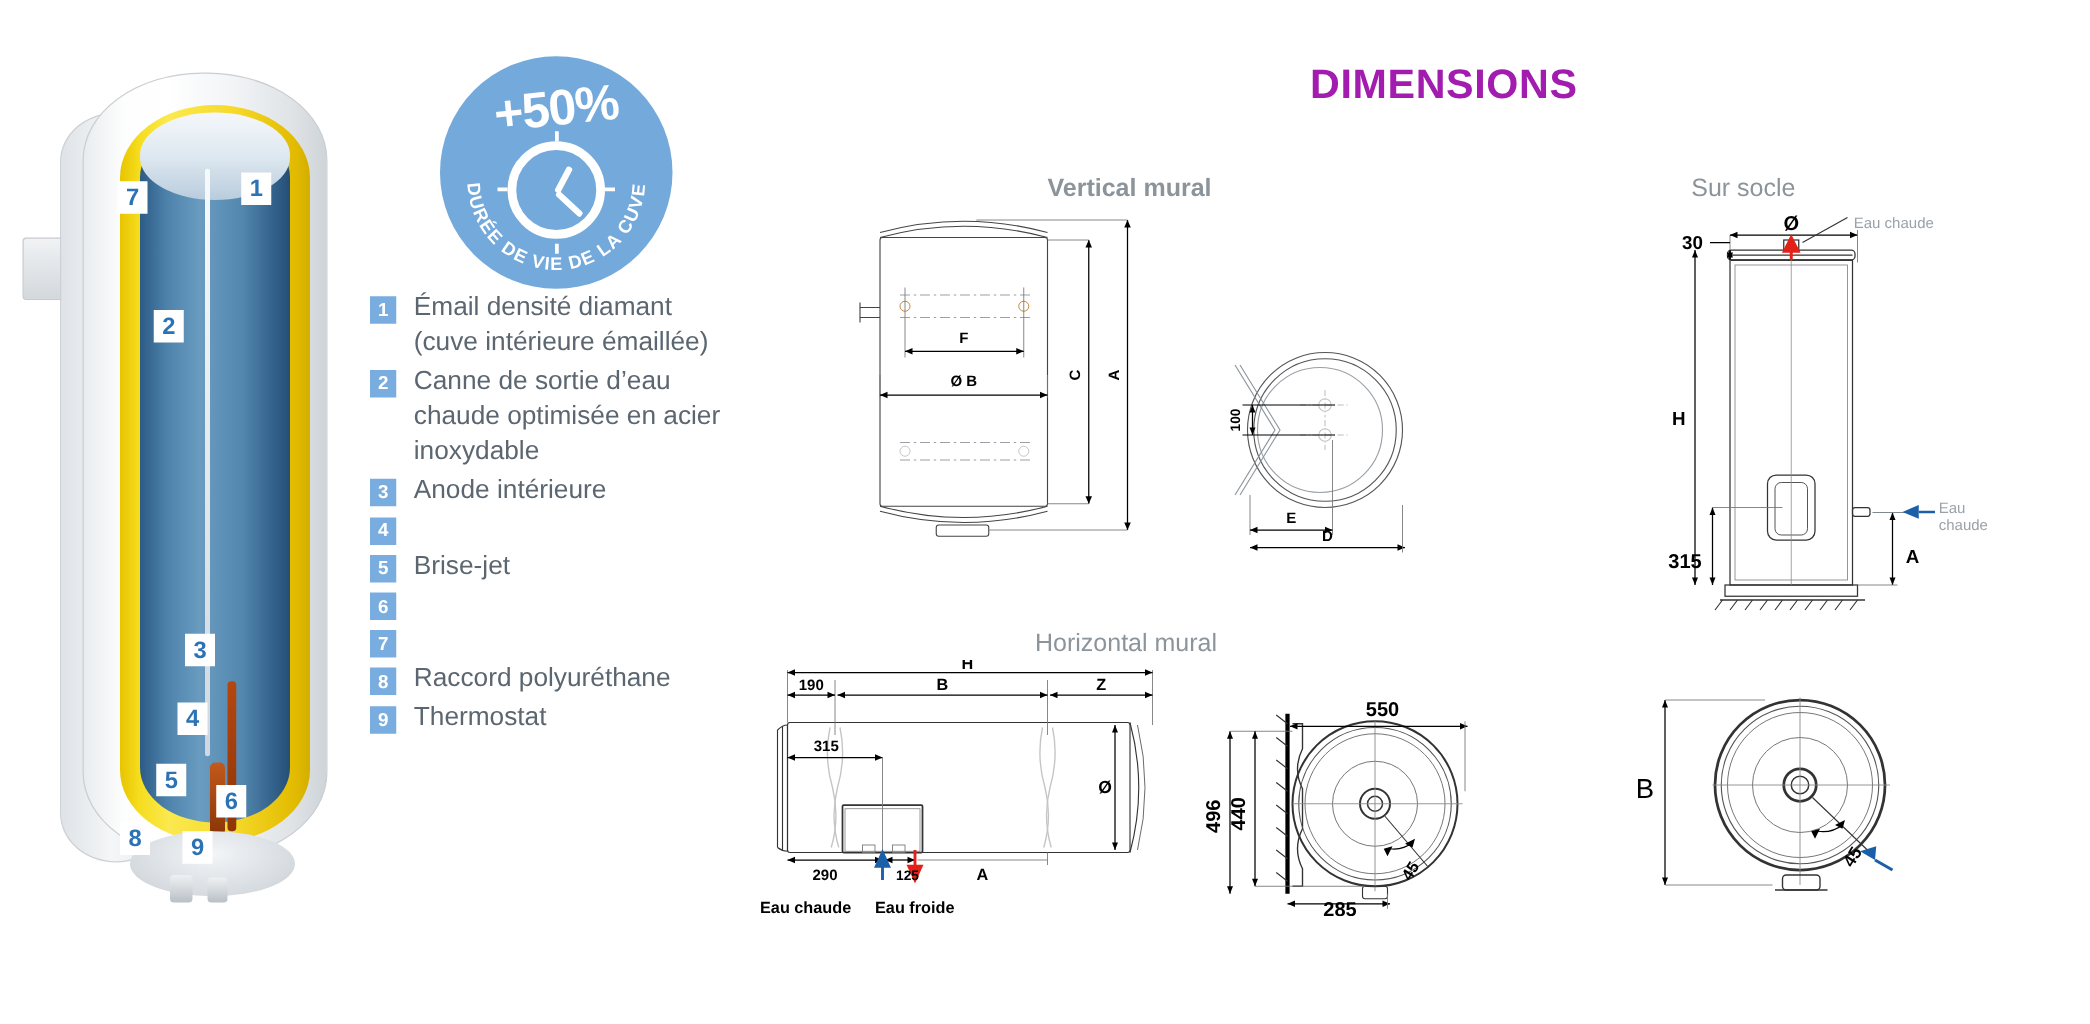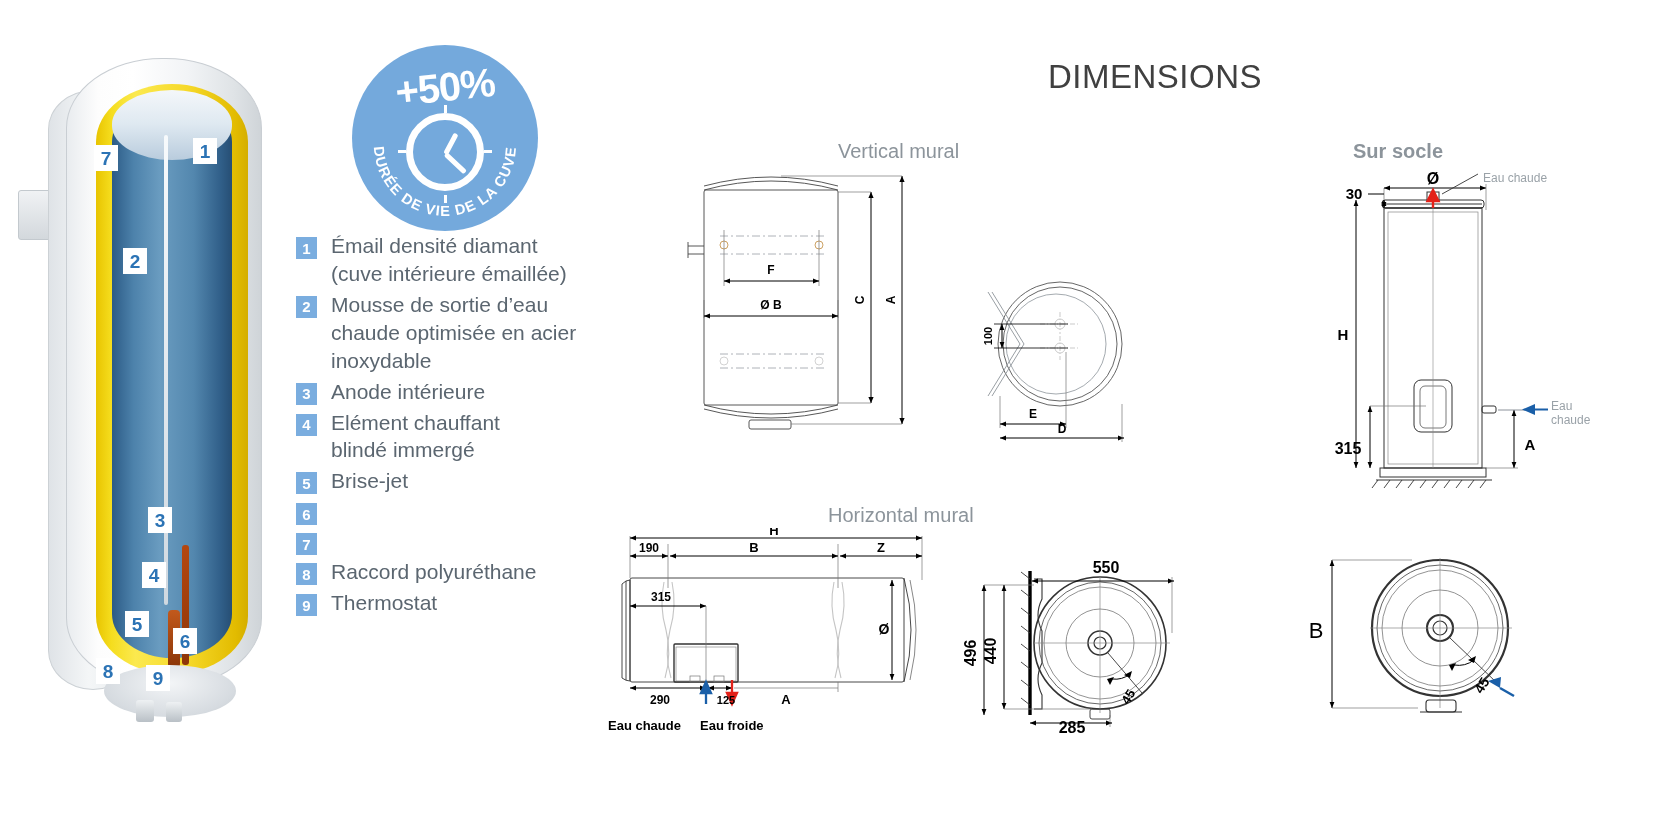--- a/index.html
+++ b/index.html
@@ -101,22 +101,22 @@
     font-size:15px; font-weight:700; display:flex; align-items:center;
     justify-content:center; margin-right:14px; margin-top:5px;
   }
   .leg-txt {
     color:#5b6670; font-size:21px; line-height:1.33; font-weight:400;
     white-space:pre-line;
   }
 
   
   #dimTitle {
-    position:absolute; left:1048px; top:58px;
-    color:#404040; font-size:33px; letter-spacing:0.5px; font-weight:400;
+    position:absolute; left:1048px; top:48px;
+    color:#a21caf; font-size:33px; letter-spacing:0.5px; font-weight:700;
   }
   .sec-title { position:absolute; color:#8c949b; font-size:20px; font-weight:400; }
 
   .dwg { position:absolute; }
   .dwg svg { display:block; }
 
   .wlabel { position:absolute; font-size:12px; color:#9aa2a8; line-height:1.15; }
   .blk { font-weight:700; color:#000; font-size:13px; }
 </style>
 </head>
@@ -171,32 +171,30 @@
   </div>
 
   <div id="legend">
       <div class="leg-row">
         <div class="leg-num">1</div>
         <div class="leg-txt">Émail densité diamant
 (cuve intérieure émaillée)</div>
       </div>
       <div class="leg-row">
         <div class="leg-num">2</div>
-        <div class="leg-txt">Mousse de sortie d’eau
+        <div class="leg-txt">Canne de sortie d’eau
 chaude optimisée en acier
 inoxydable</div>
       </div>
       <div class="leg-row">
         <div class="leg-num">3</div>
         <div class="leg-txt">Anode intérieure</div>
       </div>
       <div class="leg-row">
         <div class="leg-num">4</div>
-        <div class="leg-txt">Elément chauffant
-blindé immergé</div>
       </div>
       <div class="leg-row">
         <div class="leg-num">5</div>
         <div class="leg-txt">Brise-jet</div>
       </div>
       <div class="leg-row">
         <div class="leg-num">6</div>
       </div>
       <div class="leg-row">
         <div class="leg-num">7</div>
@@ -206,21 +204,21 @@
         <div class="leg-txt">Raccord polyuréthane</div>
       </div>
       <div class="leg-row">
         <div class="leg-num">9</div>
         <div class="leg-txt">Thermostat</div>
       </div>
     </div>
 
   <div id="dimTitle">DIMENSIONS</div>
 
-  <div class="sec-title" style="left:838px; top:140px;">Vertical mural</div>
+  <div class="sec-title" style="left:838px; top:140px;font-weight:bold;">Vertical mural</div>
 
   <div class="dwg" style="left:686px; top:168px;">
     <svg width="250" height="290" viewBox="0 0 250 290">
       <g fill="none" stroke="#444" stroke-width="0.9">
 
         <rect x="18" y="22" width="134" height="215" rx="2"></rect>
         <path d="M18,22 Q85,4 152,22"></path>
         <path d="M18,18 Q85,0 152,18"></path>
         <path d="M18,237 Q85,255 152,237"></path>
         <path d="M18,241 Q85,259 152,241"></path>
@@ -298,21 +296,21 @@
         <path d="M52,166 l6,-2.6 v5.2 z" fill="#000" stroke="none"></path>
         <path d="M176,166 l-6,-2.6 v5.2 z" fill="#000" stroke="none"></path>
         <path d="M174,132 L174,170" stroke="#777" stroke-width="0.7"></path>
       </g>
       <text x="44" y="64" text-anchor="middle" font-family="Liberation Sans, sans-serif" font-size="11" font-weight="700" fill="#000" transform="rotate(-90 44 64)">100</text>
       <text x="85" y="146" text-anchor="middle" font-family="Liberation Sans, sans-serif" font-size="12" font-weight="700" fill="#000">E</text>
       <text x="114" y="161" text-anchor="middle" font-family="Liberation Sans, sans-serif" font-size="12" font-weight="700" fill="#000">D</text>
     </svg>
   </div>
 
-  <div class="sec-title" style="left:1353px; top:140px;font-weight:bold;">Sur socle</div>
+  <div class="sec-title" style="left:1353px; top:140px;">Sur socle</div>
 
   <div class="dwg" style="left:1326px; top:168px;">
     <svg width="260" height="330" viewBox="0 0 260 330">
       <g fill="none" stroke="#333" stroke-width="1">
 
         <rect x="58" y="40" width="98" height="260"></rect>
         <rect x="62" y="44" width="90" height="252" stroke="#888" stroke-width="0.7"></rect>
         <path d="M58,40 L156,40 M58,36 L156,36" stroke="#333"></path>
         <rect x="56" y="32" width="102" height="8" rx="3"></rect>
 

